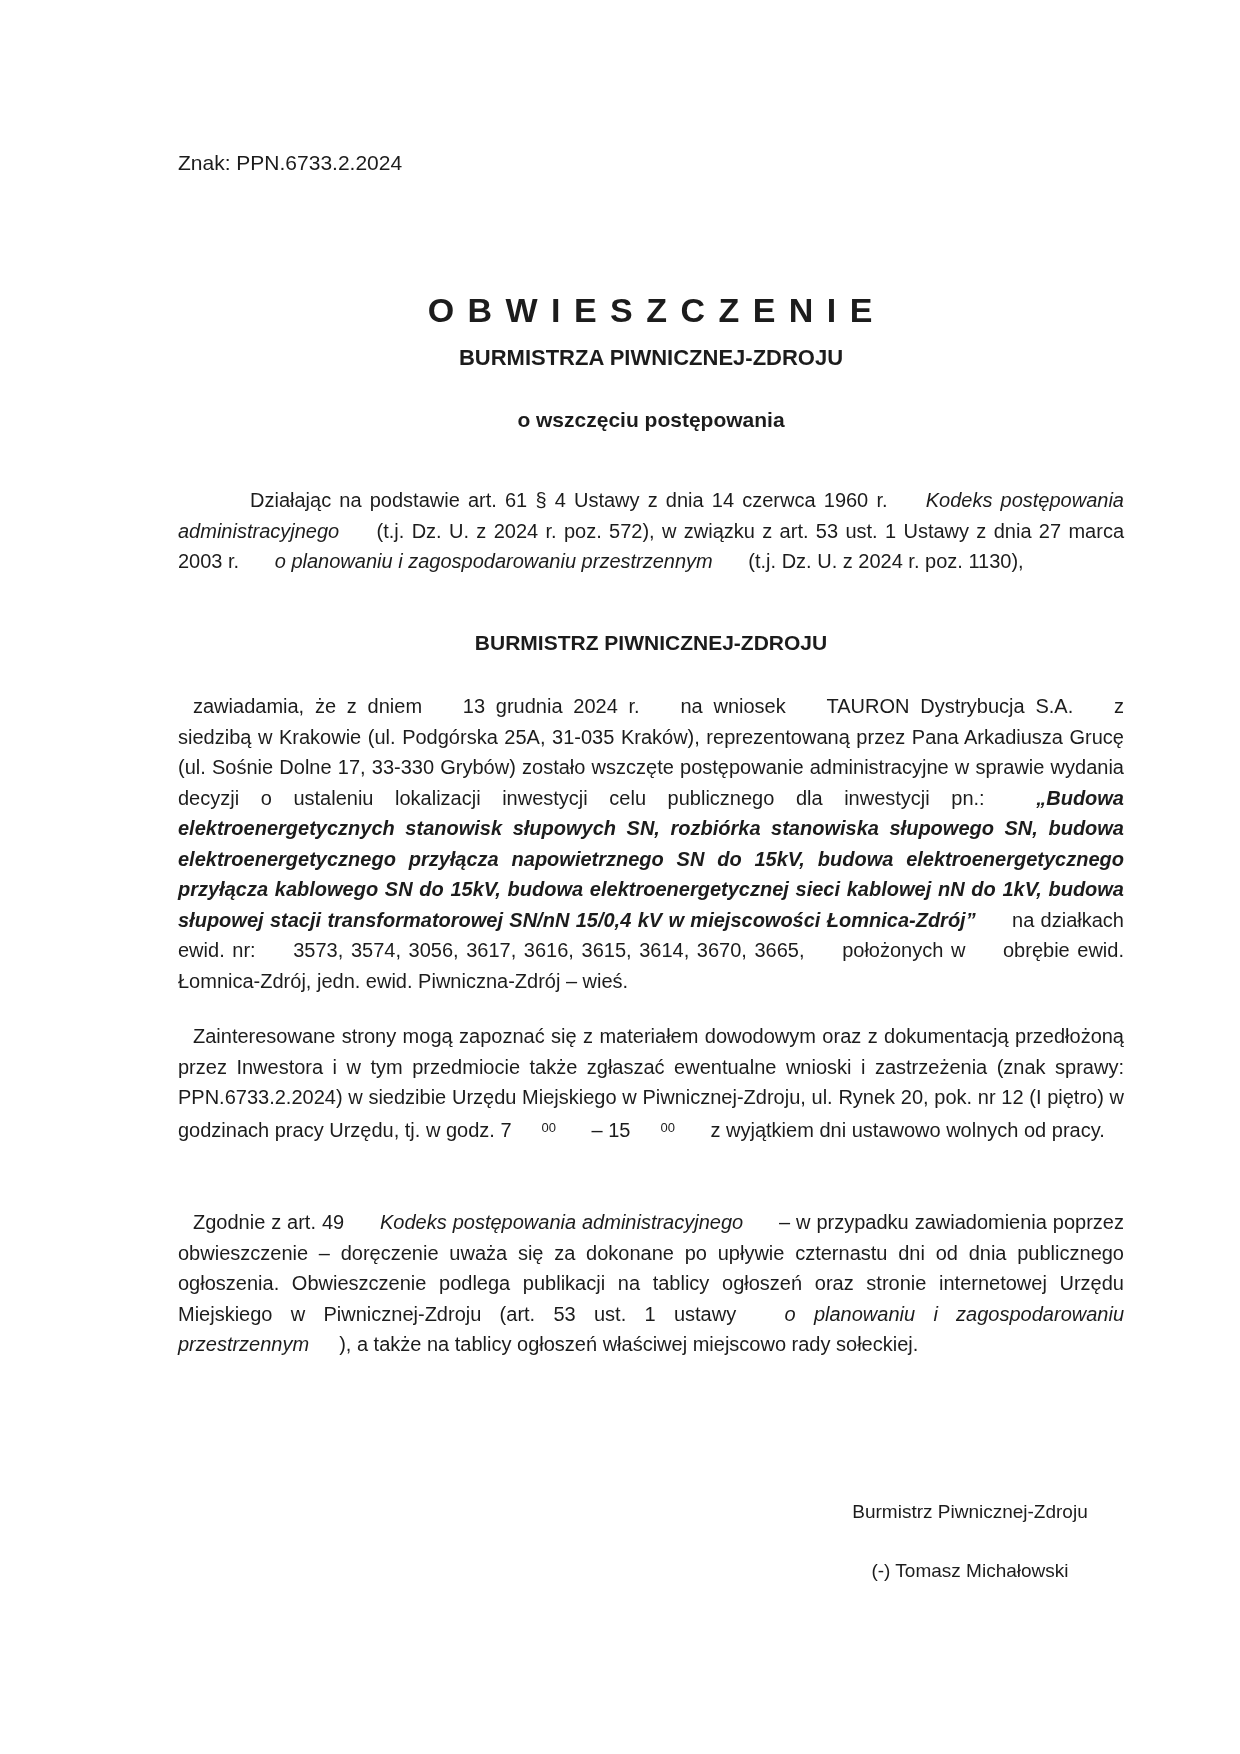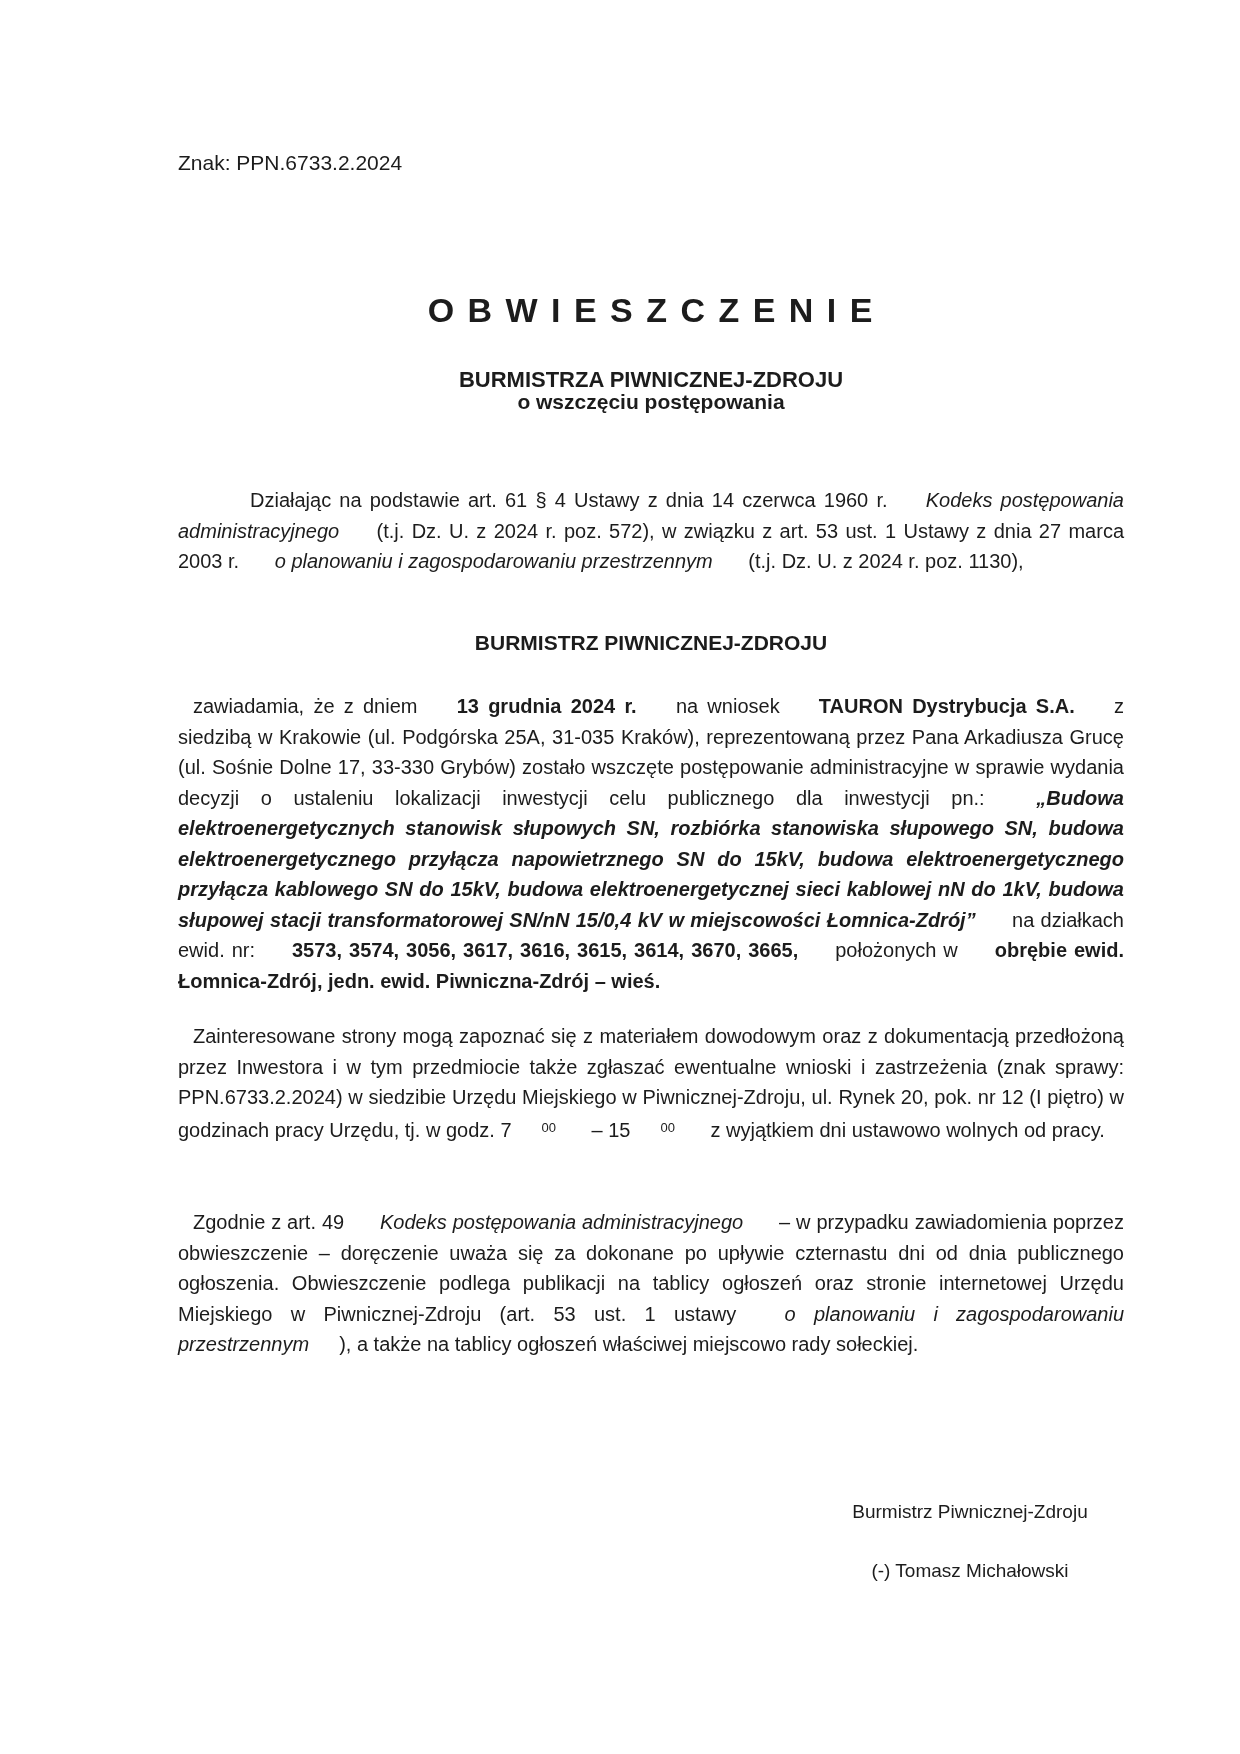--- a/index.html
+++ b/index.html
@@ -23,47 +23,47 @@
     font-size: 21px;
   }
   .title {
     top: 246px;
     text-align: center;
     font-size: 34px;
     font-weight: 700;
     letter-spacing: 2px;
   }
   .subtitle1 {
-    top: 322px;
+    top: 300px;
     text-align: center;
     font-size: 22px;
     font-weight: 700;
   }
   .subtitle2 {
-    top: 345px;
+    top: 363px;
     text-align: center;
     font-size: 21px;
     font-weight: 700;
   }
   .heading2 {
     top: 586px;
     text-align: center;
     font-size: 21px;
     font-weight: 700;
   }
   .para {
     font-size: 20px;
     line-height: 30.5px;
     text-align: justify;
   }
   .p1 { top: 440px; text-indent: 57px; }
   .p2 { top: 646px; }
   .p3 { top: 976px; }
   .p4 { top: 1162px; }
-  .run-b  { font-weight: 700; }
+  .run-b  { font-weight: 400; }
   .run-i  { font-style: italic; }
   .run-bi { font-weight: 700; font-style: italic; }
   .run-sup {
     font-size: 13px;
     vertical-align: 0.45em;
     letter-spacing: 0;
   }
   .signature {
     position: absolute;
     left: 772px;

